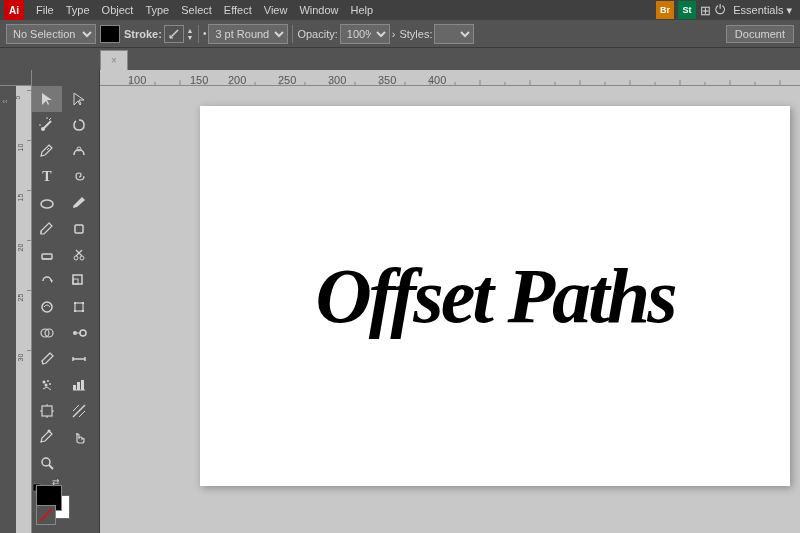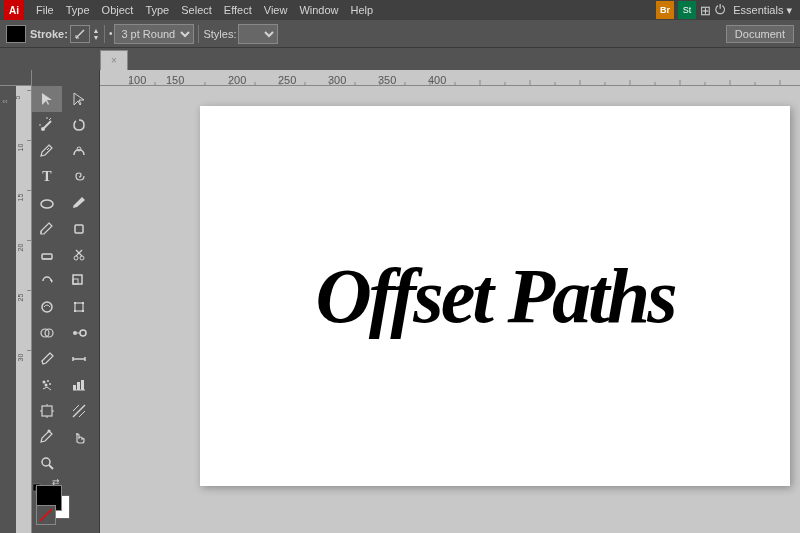--- a/index.html
+++ b/index.html
@@ -205,28 +205,31 @@
   <div class="menu-item">Type</div>
   <div class="menu-item">Object</div>
   <div class="menu-item">Type</div>
   <div class="menu-item">Select</div>
   <div class="menu-item">Effect</div>
   <div class="menu-item">View</div>
   <div class="menu-item">Window</div>
   <div class="menu-item">Help</div>
   <div class="menu-bar-right">
     <div style="background:#cc7700;width:18px;height:18px;display:flex;align-items:center;justify-content:center;color:white;font-size:9px;font-weight:bold;">Br</div>
-    <div style="background:#007744;width:18px;height:18px;display:flex;align-items:center;justify-content:center;color:white;font-size:9px;font-weight:normal;">St</div>
+    <div style="background:#007744;width:18px;height:18px;display:flex;align-items:center;justify-content:center;color:white;font-size:9px;font-weight:bold;">St</div>
     <div style="color:#d4d4d4;font-size:13px;cursor:pointer;">⊞</div>
     <div style="color:#d4d4d4;font-size:13px;cursor:pointer;">⏻</div>
     <div style="color:#d4d4d4;font-size:11px;padding:0 4px;cursor:pointer;">Essentials ▾</div>
   </div>
 </div>
 
 <div class="toolbar">
+  <select class="toolbar-select" style="width:90px;">
+    <option>No Selection</option>
+  </select>
 
   <div style="width:20px;height:18px;background:#000;border:1px solid #888;"></div>
 
   <div style="display:flex;align-items:center;gap:2px;font-weight:bold;">
     <span style="color:#d4d4d4;">Stroke:</span>
     <div style="width:20px;height:18px;background:#535353;border:1px solid #888;display:flex;align-items:center;justify-content:center;">
       <svg width="14" height="14" viewBox="0 0 14 14">
           <line x1="3" y1="11" x2="11" y2="3" stroke="#d4d4d4" stroke-width="1.5"></line>
           <line x1="3" y1="11" x2="3" y2="8" stroke="#d4d4d4" stroke-width="1"></line>
           <line x1="3" y1="11" x2="6" y2="11" stroke="#d4d4d4" stroke-width="1"></line>
@@ -244,20 +247,27 @@
 
   <div style="display:flex;align-items:center;gap:2px;">
     <span style="color:#d4d4d4;font-size:10px;">•</span>
     <select class="toolbar-select" style="width:80px;">
       <option>3 pt Round</option>
     </select>
   </div>
 
   <div style="width:1px;height:18px;background:#777;"></div>
 
+  <div style="display:flex;align-items:center;gap:2px;">
+    <span style="color:#d4d4d4;">Opacity:</span>
+    <select class="toolbar-select" style="width:50px;">
+      <option>100%</option>
+    </select>
+    <span style="color:#d4d4d4;font-size:11px;">›</span>
+  </div>
 
   <div style="display:flex;align-items:center;gap:2px;">
     <span style="color:#d4d4d4;">Styles:</span>
     <select class="toolbar-select" style="width:40px;">
       <option></option>
     </select>
   </div>
 
   <div style="margin-left:auto;">
     <button style="background:#676767;border:1px solid #888;color:#d4d4d4;font-size:11px;padding:2px 8px;cursor:pointer;">Document</button>
@@ -521,21 +531,21 @@
       </div>
     </div>
 
   </div>
 
   <div class="canvas-area">
 
     <div class="top-ruler">
       <div style="position:absolute;left:0;top:0;width:100%;height:100%;overflow:hidden;">
         <span class="ruler-num" style="left:28px;top:4px;">100</span>
-        <span class="ruler-num" style="left:66px;top:4px;">150</span>
+        <span class="ruler-num" style="left:90px;top:4px;">150</span>
         <span class="ruler-num" style="left:128px;top:4px;">200</span>
         <span class="ruler-num" style="left:178px;top:4px;">250</span>
         <span class="ruler-num" style="left:228px;top:4px;">300</span>
         <span class="ruler-num" style="left:278px;top:4px;">350</span>
         <span class="ruler-num" style="left:328px;top:4px;">400</span>
 
         <svg width="100%" height="16" style="position:absolute;top:0;left:0;">
           <line x1="30" y1="10" x2="30" y2="16" stroke="#888" stroke-width="1"></line>
           <line x1="55" y1="12" x2="55" y2="16" stroke="#888" stroke-width="1"></line>
           <line x1="80" y1="10" x2="80" y2="16" stroke="#888" stroke-width="1"></line>

